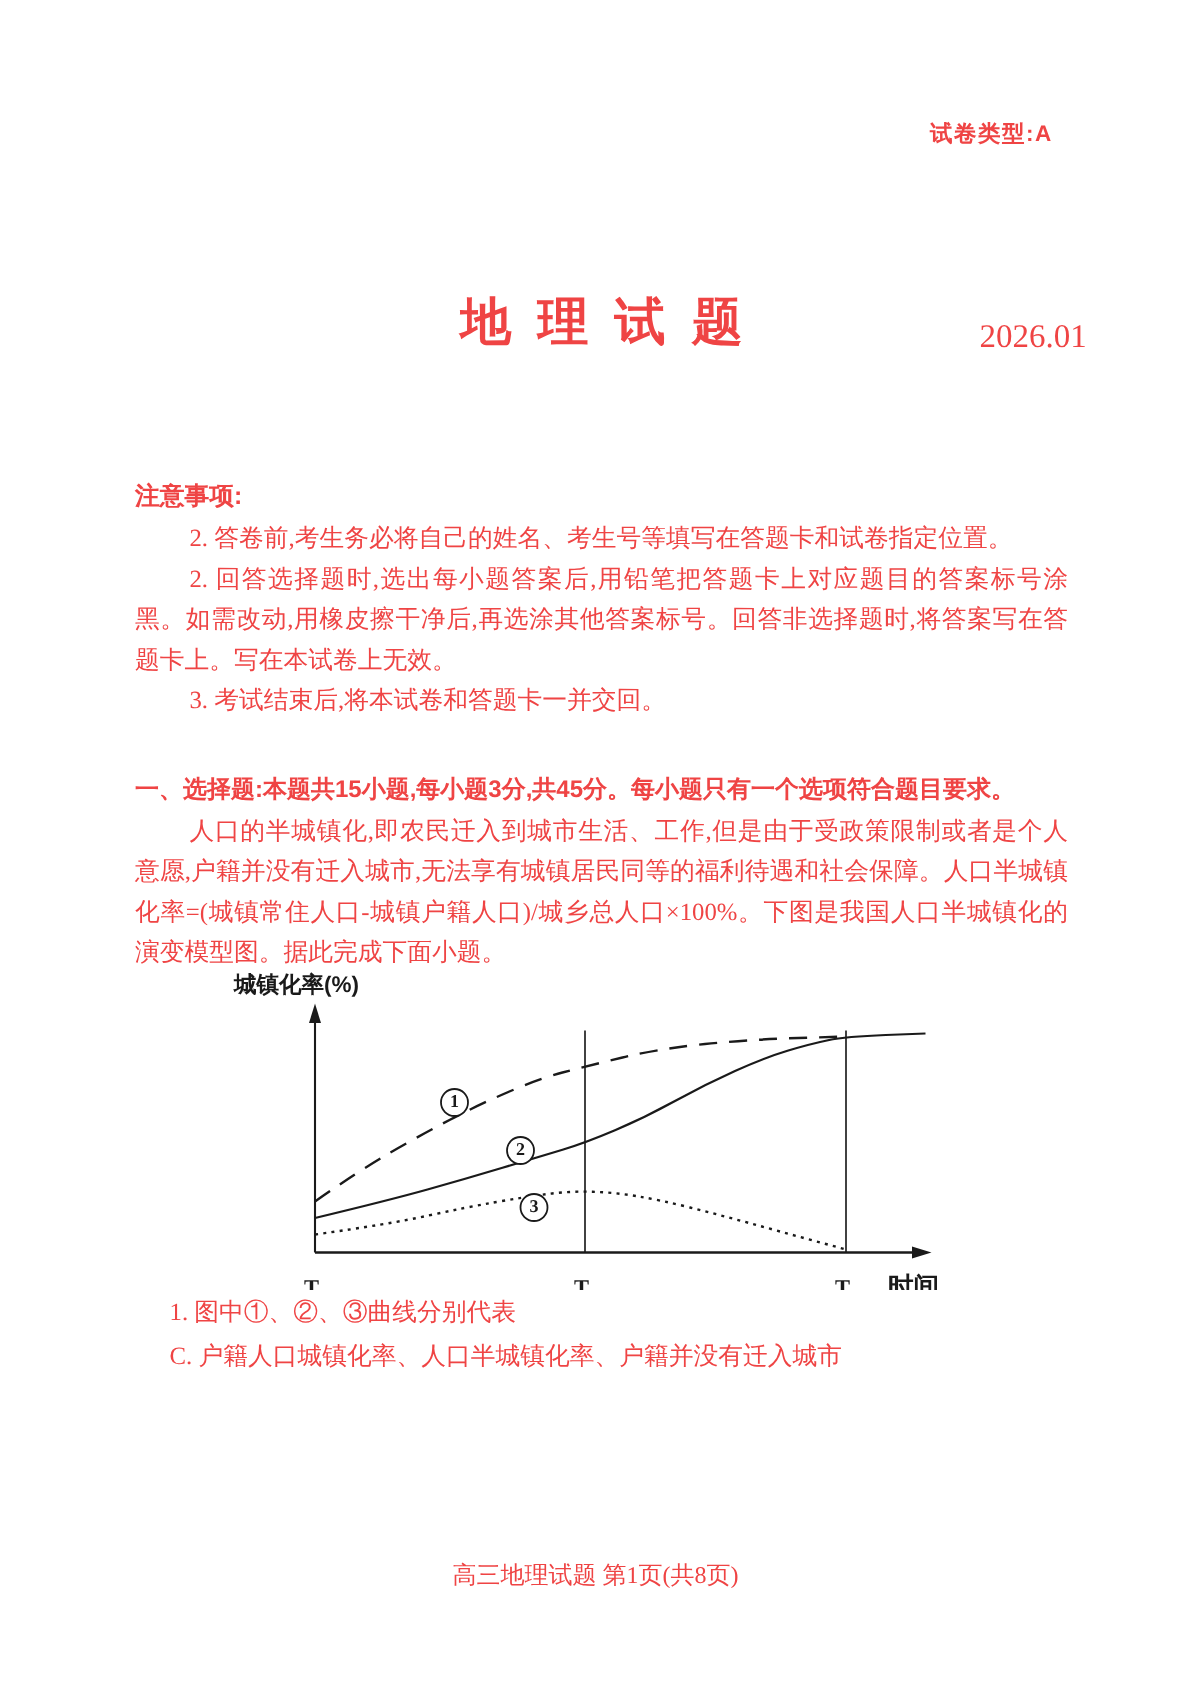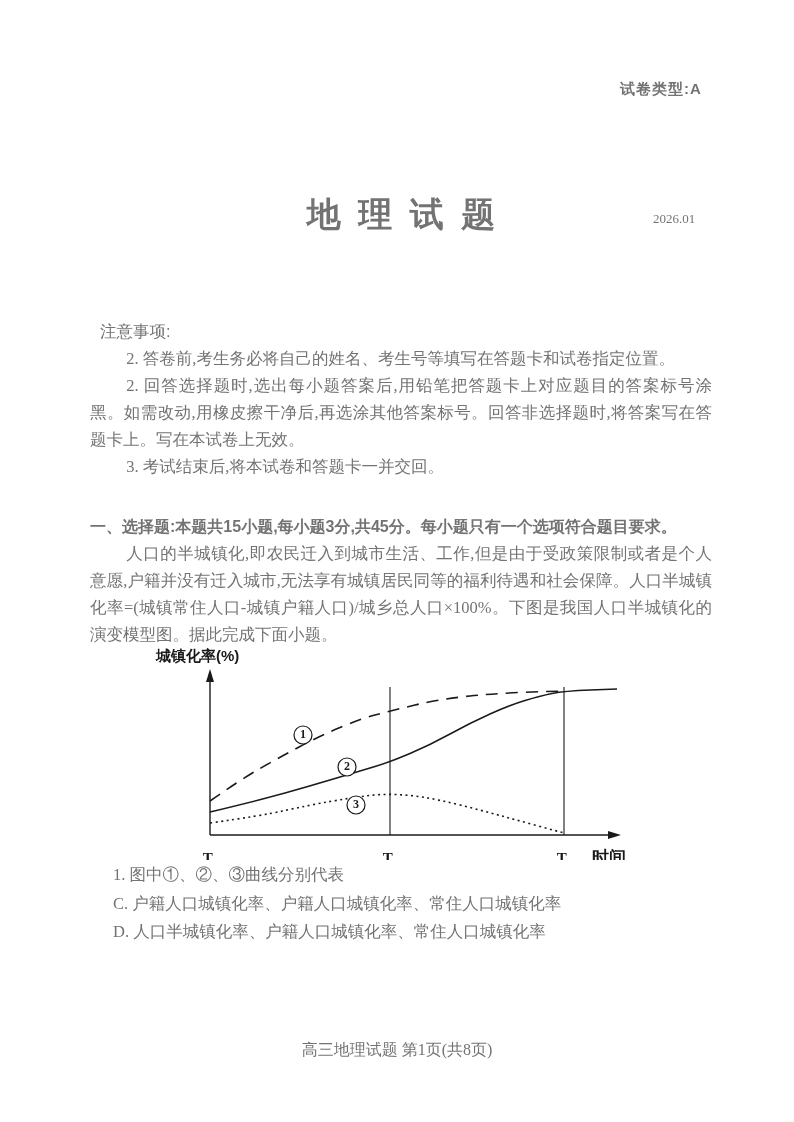--- a/index.html
+++ b/index.html
@@ -1,48 +1,47 @@
 <!DOCTYPE html>
 <html><head>
 <meta charset="utf-8">
 <style>
   html,body{margin:0;padding:0;background:#ffffff;}
   .page{
     position:relative;width:794px;height:1122px;background:#ffffff;
-    color:#737373;font-family:"Liberation Serif","DejaVu Serif",serif;
+    color:#ef4444;font-family:"Liberation Serif","DejaVu Serif",serif;
     overflow:hidden;
   }
   .paper-type{
     position:absolute;left:620px;top:80px;
     font-family:"Liberation Sans","DejaVu Sans",sans-serif;
     font-weight:bold;font-size:15px;letter-spacing:1px;
   }
   .exam-title{
     position:absolute;left:0;top:107px;width:100%;margin:0;
     text-align:center;font-size:23px;font-weight:bold;
     letter-spacing:9px;text-indent:9px;
     font-family:"Liberation Sans","DejaVu Sans",sans-serif;
   }
   .subject-title{
     position:absolute;left:4px;top:192px;width:100%;margin:0;
     text-align:center;font-size:34px;font-weight:bold;
     letter-spacing:4px;text-indent:4px;
     font-family:"Liberation Sans","DejaVu Sans",sans-serif;
   }
   .exam-date{
-    position:absolute;left:653px;top:211px;font-size:13px;text-align:center;
+    position:absolute;left:653px;top:211px;font-size:22px;text-align:center;
   }
   .notice{
     position:absolute;left:90px;top:318px;width:622px;
     font-size:16.5px;line-height:27px;
   }
   .notice-heading{
-    font-weight:normal;
+    font-weight:bold;
     font-family:"Liberation Sans","DejaVu Sans",sans-serif;
-    margin-left:10px;
   }
   .notice p{margin:0;text-indent:2.2em;text-align:justify;}
   .section-heading{
     position:absolute;left:90px;top:513px;width:640px;
     font-weight:bold;font-size:16px;line-height:27px;white-space:nowrap;
     font-family:"Liberation Sans","DejaVu Sans",sans-serif;
   }
   .intro{
     position:absolute;left:90px;top:540px;width:622px;margin:0;
     font-size:16.5px;line-height:27px;text-indent:2.2em;text-align:justify;
@@ -100,19 +99,18 @@
         <text x="80" y="218" text-anchor="middle" font-size="15" font-weight="bold" fill="#1a1a1a" font-family="&quot;Liberation Serif&quot;,&quot;DejaVu Serif&quot;,serif">T₁</text>
         <text x="260" y="218" text-anchor="middle" font-size="15" font-weight="bold" fill="#1a1a1a" font-family="&quot;Liberation Serif&quot;,&quot;DejaVu Serif&quot;,serif">T₂</text>
         <text x="434" y="218" text-anchor="middle" font-size="15" font-weight="bold" fill="#1a1a1a" font-family="&quot;Liberation Serif&quot;,&quot;DejaVu Serif&quot;,serif">T₃</text>
         <text x="26" y="16" font-size="15" font-weight="bold" fill="#1a1a1a" font-family="&quot;Liberation Sans&quot;,&quot;DejaVu Sans&quot;,sans-serif">城镇化率(%)</text>
         <text x="462" y="218" font-size="17" font-weight="bold" fill="#1a1a1a" font-family="&quot;Liberation Sans&quot;,&quot;DejaVu Sans&quot;,sans-serif">时间</text>
       </svg>
   </div>
 
   <div class="question">
     <p>1. 图中①、②、③曲线分别代表</p>
-    <p>C. 户籍人口城镇化率、户籍人口城镇化率、常住人口城镇化率</p>
-    <p>D. 人口半城镇化率、户籍人口城镇化率、常住人口城镇化率</p>
+    <p>C. 户籍人口城镇化率、人口半城镇化率、户籍并没有迁入城市</p>
   </div>
 
   <div class="page-footer">高三地理试题 第1页(共8页)</div>
 
 </div>
 
 </body></html>

